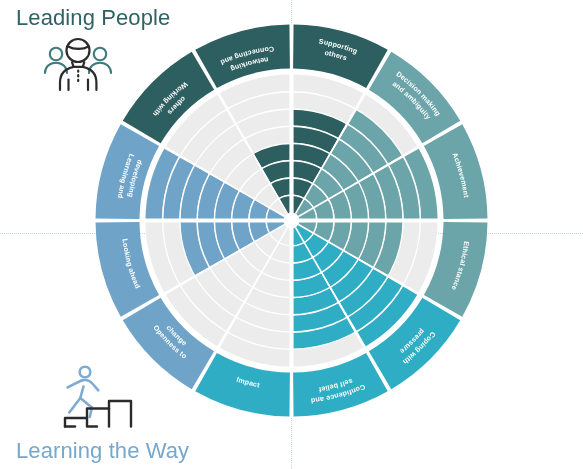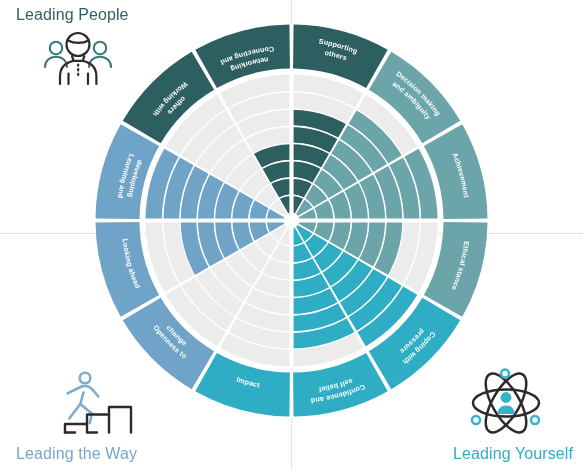--- a/index.html
+++ b/index.html
@@ -40,21 +40,21 @@
   }
 
   
   .corner {
     position: absolute;
     display: flex;
     flex-direction: column;
     width: 160px;
   }
   .corner-title {
-    font-size: 16px;
+    font-size: 22px;
     font-weight: 400;
     letter-spacing: 0.1px;
     white-space: nowrap;
     line-height: 1.1;
   }
   .corner-icon {
     display: block;
   }
 
   #corner-tl { left: 16px; top: 6px; align-items: flex-start; }
@@ -134,44 +134,23 @@
           <path d="M49.8 46.6l-2 9.5"></path>
         </g>
         <g fill="none" stroke="#2b2b2b" stroke-width="2.4" stroke-linecap="round" stroke-linejoin="round">
           <path d="M23 65.5V57h22V47.5h22V40h22v25.5"></path>
           <path d="M23 65.5h10"></path>
           <path d="M45 57v8.5h10"></path>
           <path d="M67 47.5v18"></path>
         </g>
       </svg>
     </div>
-    <div class="corner-title">Leading the Way</div>
+    <div class="corner-title">Learning the Way</div>
   </div>
 
-  <div class="corner" id="corner-br">
-    <div class="corner-icon">
-      <svg width="78" height="72" viewBox="0 0 78 72">
-        <g fill="none" stroke="#2b2b2b" stroke-width="2.5" stroke-linecap="round" stroke-linejoin="round">
-          <ellipse cx="39" cy="36" rx="33" ry="13.5" transform="rotate(-60 39 36)"></ellipse>
-          <ellipse cx="39" cy="36" rx="33" ry="13.5" transform="rotate(60 39 36)"></ellipse>
-          <ellipse cx="39" cy="36" rx="33" ry="13.5"></ellipse>
-        </g>
-        <g fill="none" stroke="#35b4cb" stroke-width="2.5" stroke-linecap="round">
-          <circle cx="38" cy="6.5" r="4"></circle>
-          <circle cx="9" cy="53" r="4"></circle>
-          <circle cx="68" cy="53" r="4"></circle>
-        </g>
-        <g fill="#35b4cb">
-          <circle cx="39" cy="30.5" r="5.4"></circle>
-          <path d="M30.5 47c0-5.2 3.8-8.6 8.5-8.6s8.5 3.4 8.5 8.6z"></path>
-        </g>
-      </svg>
-    </div>
-    <div class="corner-title">Leading Yourself</div>
-  </div>
 
   <svg id="wheel" viewBox="0 0 393 393">
     <defs>
       <path id="dummy" d="M0 0"></path>
     <path id="tp-0-0" d="M198.37444935680801 17.509814683573325 A179 179 0 0 1 284.3717718971102 40.55272780948607"></path>
         <path id="tp-0-1" d="M198.26973151564556 27.509266377228442 A169 169 0 0 1 279.4627343609588 49.26486592068798"></path>
         <path id="tp-1-0" d="M194.66743777965692 21.509595361035366 A175 175 0 0 0 110.59184311735032 44.03758305396687"></path>
         <path id="tp-1-1" d="M194.77215562081938 31.509047054690484 A165 165 0 0 0 115.50088065350172 52.74972116516875"></path>
         <path id="tp-2-0" d="M107.41775224368506 45.870145274309834 A175 175 0 0 0 45.870145274309834 107.4177522436851"></path>
         <path id="tp-2-1" d="M112.50816640118877 54.47756554434929 A165 165 0 0 0 54.47756554434926 112.5081664011888"></path>

